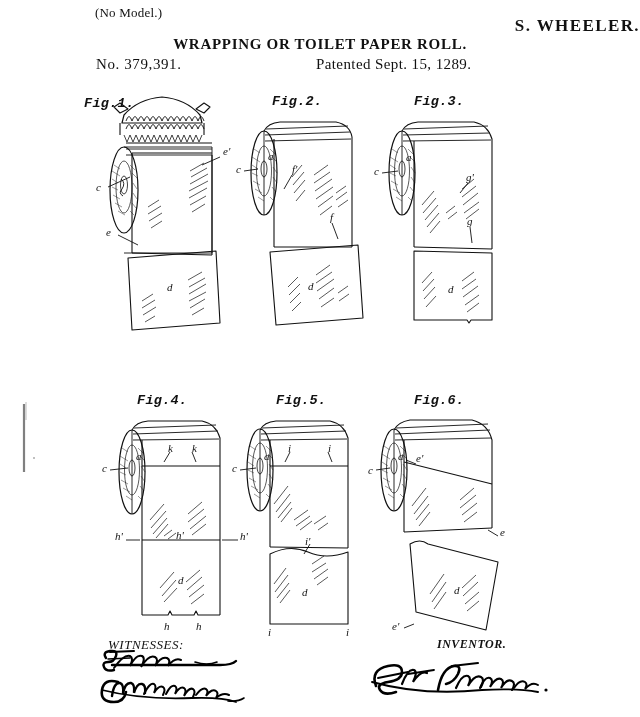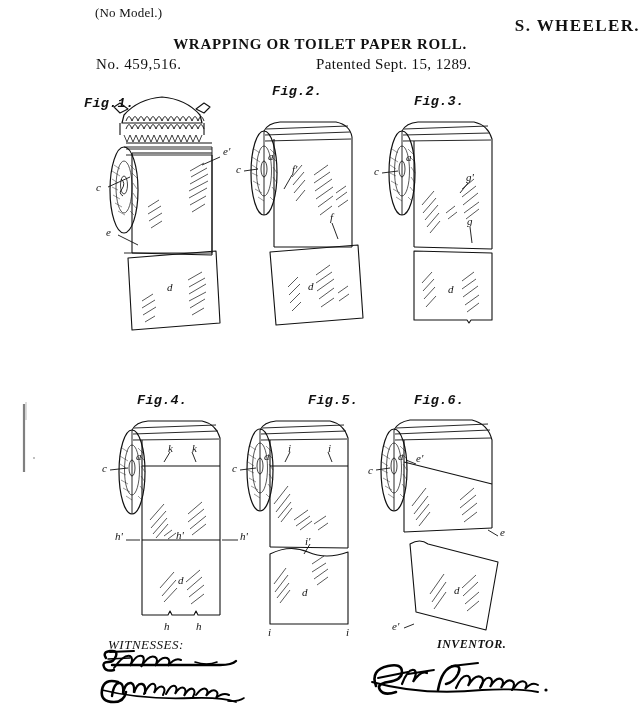--- a/index.html
+++ b/index.html
@@ -115,28 +115,28 @@
   }
 </style>
 </head>
 <body>
 
 <div class="sheet">
 
   <div class="no-model">(No Model.)</div>
   <div class="inventor-name">S. WHEELER.</div>
   <div class="invention-title">WRAPPING OR TOILET PAPER ROLL.</div>
-  <div class="patent-number">No. 459,516.</div>
+  <div class="patent-number">No. 379,391.</div>
   <div class="patent-date">Patented Sept. 15, 1289.</div>
 
   <div class="fig-caption" style="left:84px;  top:96px;">Fig.1.</div>
-  <div class="fig-caption" style="left:272px; top:84px;text-align:right;">Fig.2.</div>
+  <div class="fig-caption" style="left:272px; top:94px;text-align:right;">Fig.2.</div>
   <div class="fig-caption" style="left:414px; top:94px;">Fig.3.</div>
   <div class="fig-caption" style="left:137px; top:393px;">Fig.4.</div>
-  <div class="fig-caption" style="left:276px; top:393px;margin-left:32px;">Fig.5.</div>
+  <div class="fig-caption" style="left:276px; top:393px;">Fig.5.</div>
   <div class="fig-caption" style="left:414px; top:393px;text-align:right;">Fig.6.</div>
 
   <svg style="position:absolute;left:90px;top:95px;" width="160" height="230" viewBox="0 0 160 230">
     <g fill="none" stroke="#111" stroke-width="1.1" stroke-linejoin="round">
 
       <path d="M34 20 Q48 4 72 2 Q96 4 110 20 L112 28 L32 28 Z" stroke-width="1.2"></path>
       <path d="M30 18 L24 12 L30 8 L38 14 Z"></path>
       <path d="M114 18 L120 12 L114 8 L106 14 Z"></path>
       <path d="M30 28 L30 40 M114 28 L114 40"></path>
 

